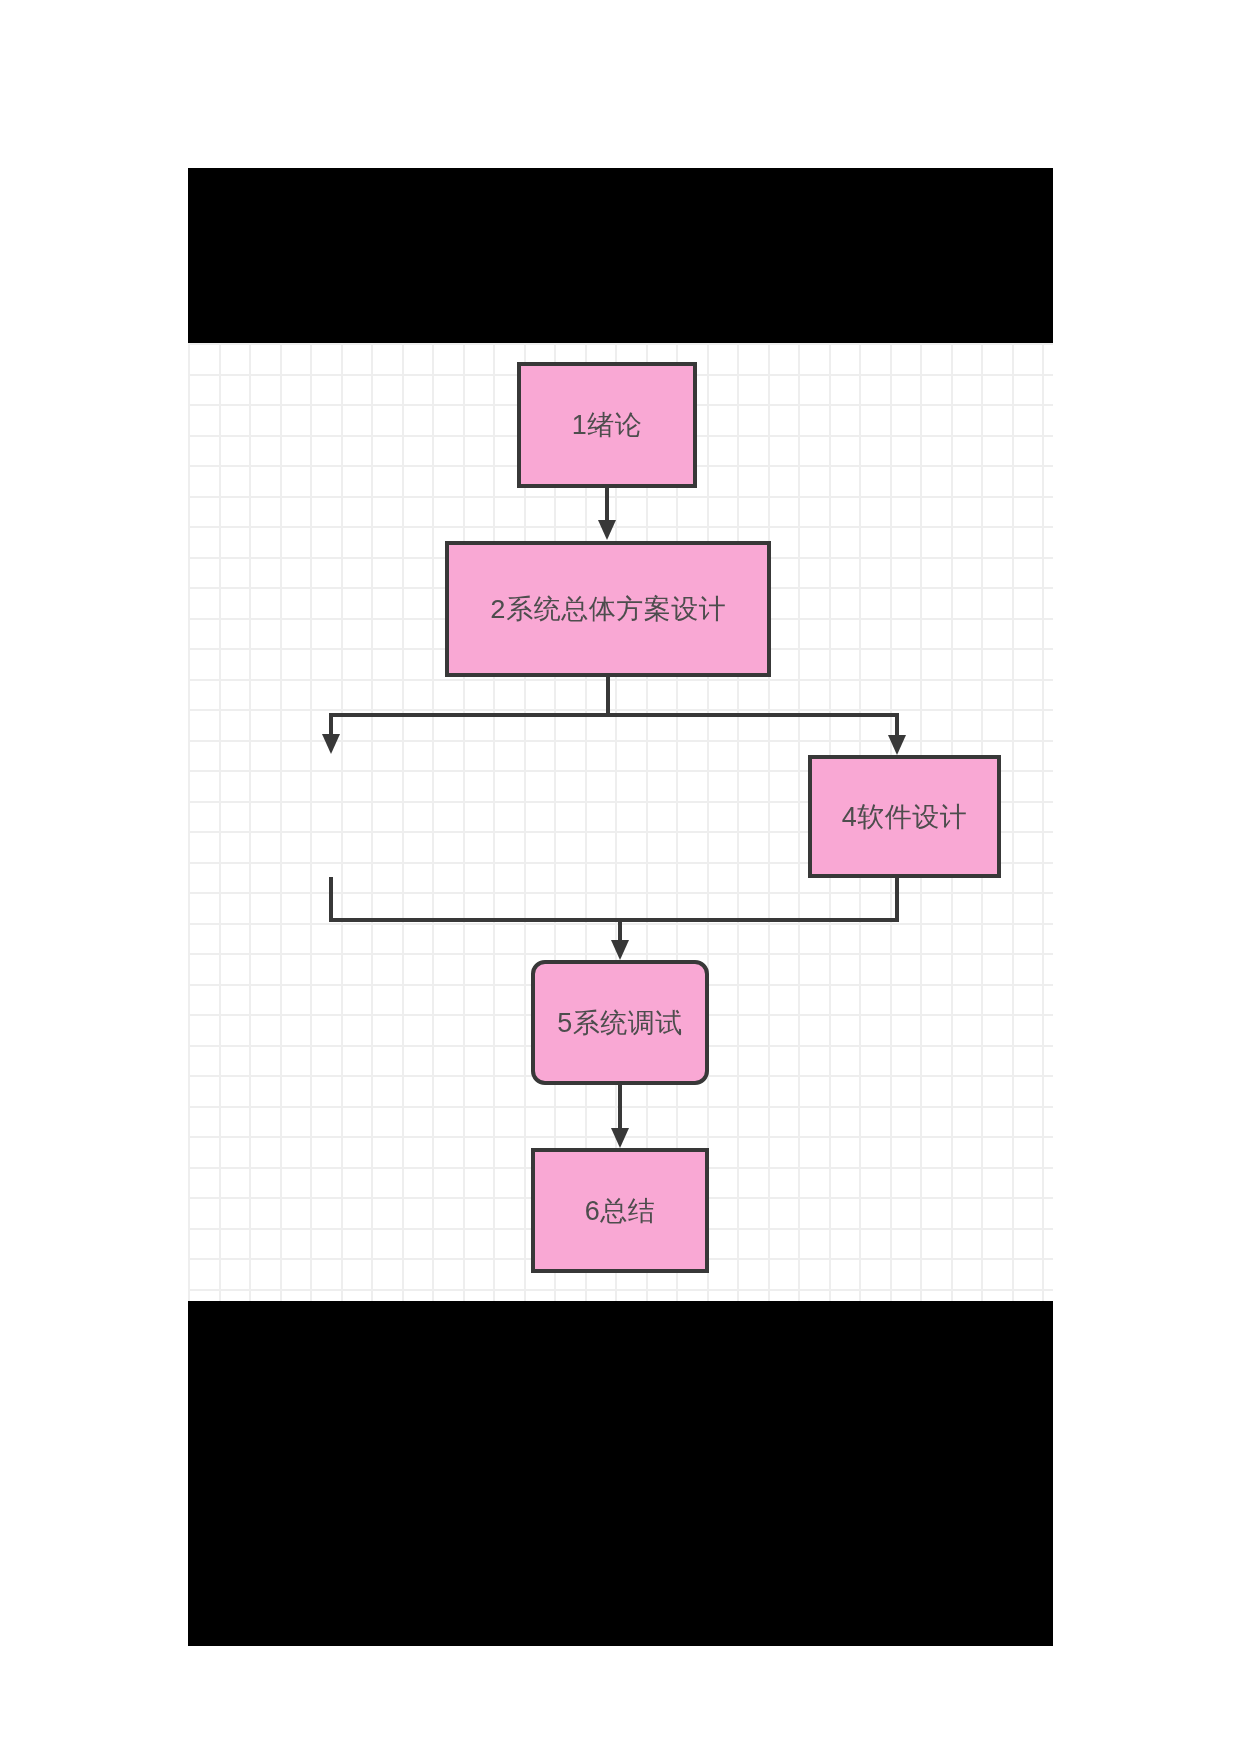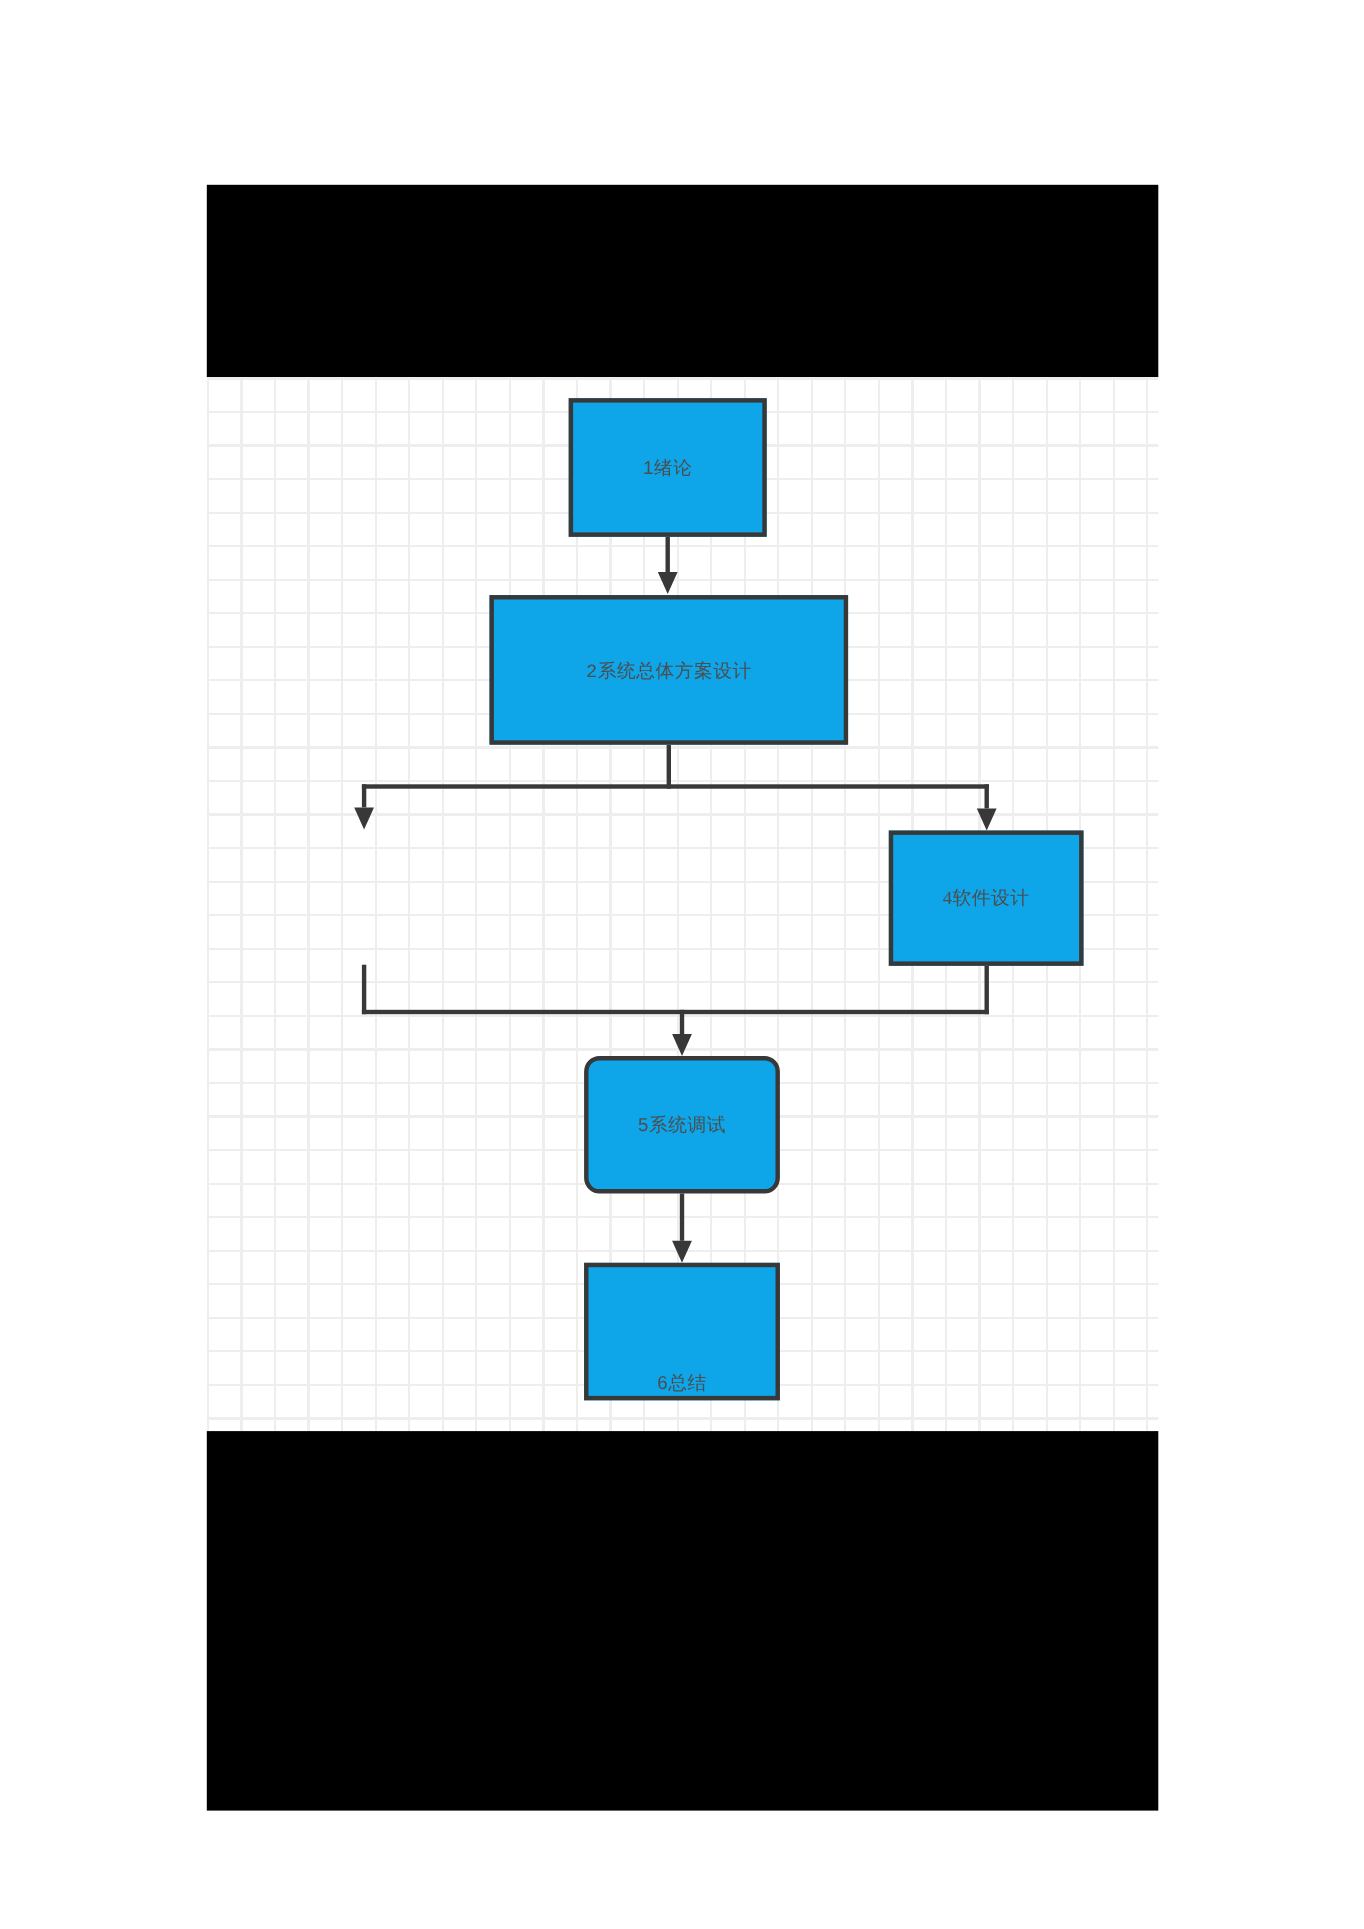--- a/index.html
+++ b/index.html
@@ -26,27 +26,27 @@
     width: 865px;
     height: 958px;
     background-color: #ffffff;
     background-image:
       repeating-linear-gradient(to right,  #eeeeee 0px, #eeeeee 2px, transparent 2px, transparent 30.5px),
       repeating-linear-gradient(to bottom, #eeeeee 0px, #eeeeee 2px, transparent 2px, transparent 30.5px);
   }
   .node {
     position: absolute;
     box-sizing: border-box;
-    background: #0ea5e9;
+    background: #f9a8d4;
     border: 4px solid #383838;
     display: flex;
     align-items: center;
     justify-content: center;
     color: #4d4d4d;
-    font-size: 17px;
+    font-size: 27px;
     letter-spacing: 0.5px;
     text-align: center;
   }
   .vline, .hline { position: absolute; background: #383838; }
   .arrow-down {
     position: absolute;
     width: 0; height: 0;
     border-left: 9px solid transparent;
     border-right: 9px solid transparent;
     border-top: 20px solid #383838;
@@ -87,25 +87,25 @@
 
   <div class="node" style="left:517px; top:362px; width:180px; height:126px;">
     <span>1绪论</span>
   </div>
 
   <div class="node" style="left:445px; top:541px; width:326px; height:136px;font-family:Liberation Mono, monospace;">
     <span>2系统总体方案设计</span>
   </div>
 
 
-  <div class="node" style="left:808px; top:755px; width:177px; height:123px;font-family:Liberation Serif, serif;">
+  <div class="node" style="left:808px; top:755px; width:193px; height:123px;">
     <span>4软件设计</span>
   </div>
 
   <div class="node" style="left:531px; top:960px; width:178px; height:125px;border-radius:14px;">
     <span>5系统调试</span>
   </div>
 
-  <div class="node" style="left:531px; top:1148px; width:178px; height:125px;align-items:flex-end;">
+  <div class="node" style="left:531px; top:1148px; width:178px; height:125px;">
     <span>6总结</span>
   </div>
 
 </div>
 
 </body></html>

